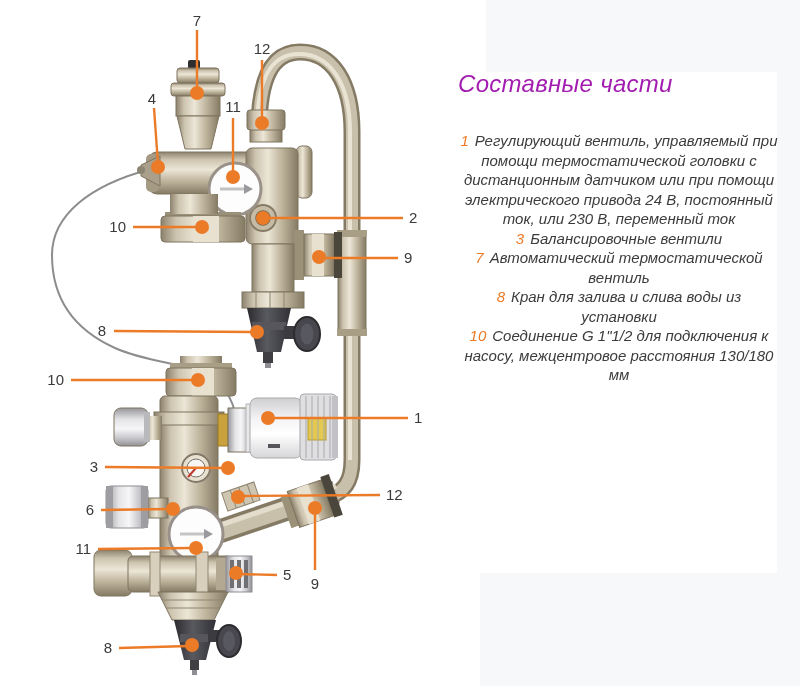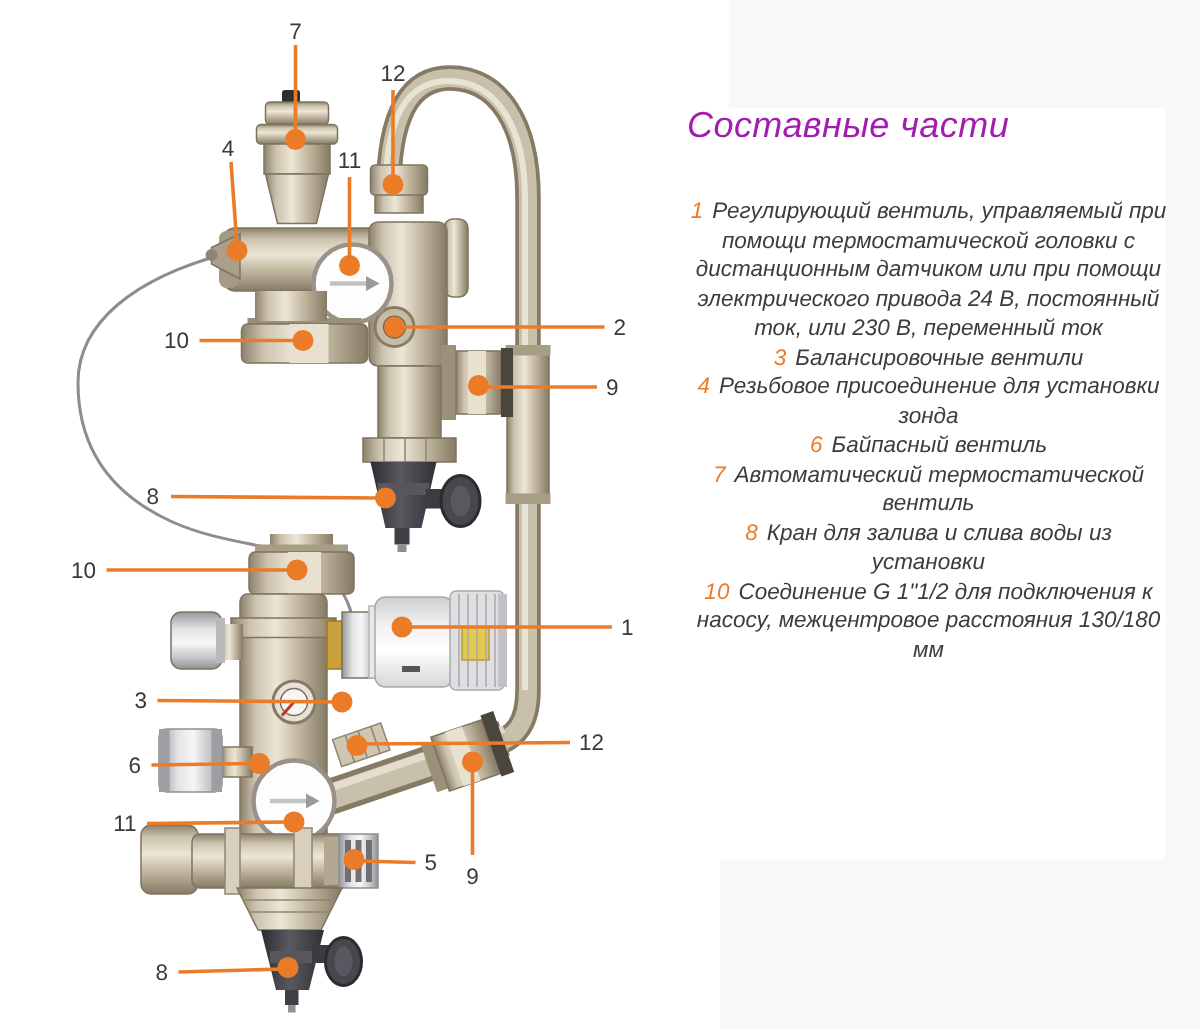--- a/index.html
+++ b/index.html
@@ -319,19 +319,17 @@
         <text class="co-txt" x="112" y="653" text-anchor="end">8</text>
       </g>
   </g>
 </svg>
 
 <div class="legend">
   <h1>Составные части</h1>
   <div>
     <p class="item"><span class="num">1</span><span>Регулирующий вентиль, управляемый при помощи термостатической головки с дистанционным датчиком или при помощи электрического привода 24 В, постоянный ток, или 230 В, переменный ток</span></p>
     <p class="item"><span class="num">3</span><span>Балансировочные вентили</span></p>
-    <p class="item"><span class="num">4</span><span>Резьбовое присоединение для установки зонда</span></p>
-    <p class="item"><span class="num">6</span><span>Байпасный вентиль</span></p>
     <p class="item"><span class="num">7</span><span>Автоматический термостатической вентиль</span></p>
     <p class="item"><span class="num">8</span><span>Кран для залива и слива воды из установки</span></p>
     <p class="item"><span class="num">10</span><span>Соединение G 1"1/2 для подключения к насосу, межцентровое расстояния 130/180 мм</span></p>
   </div>
 </div>
 
 </body></html>

